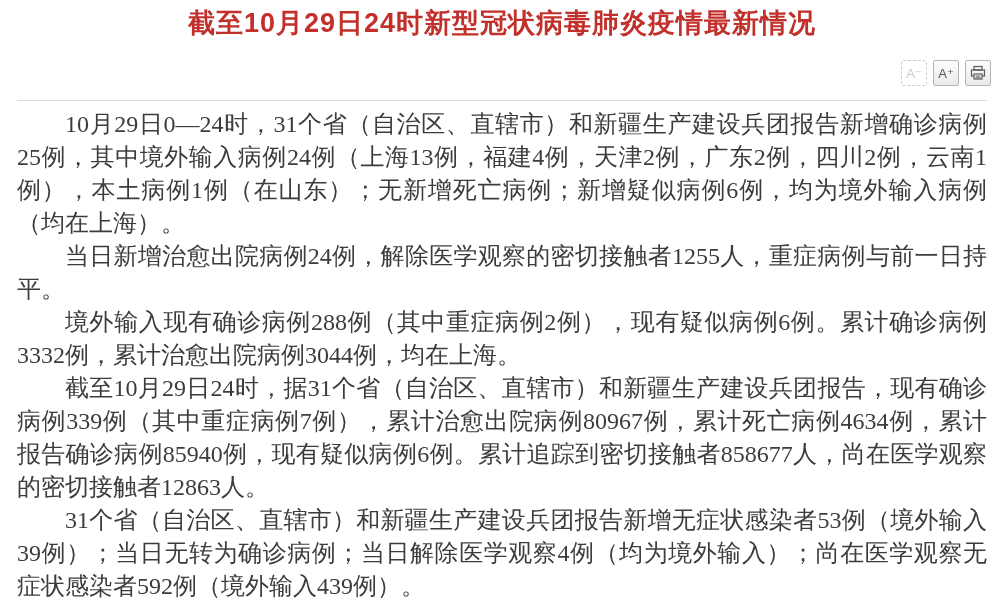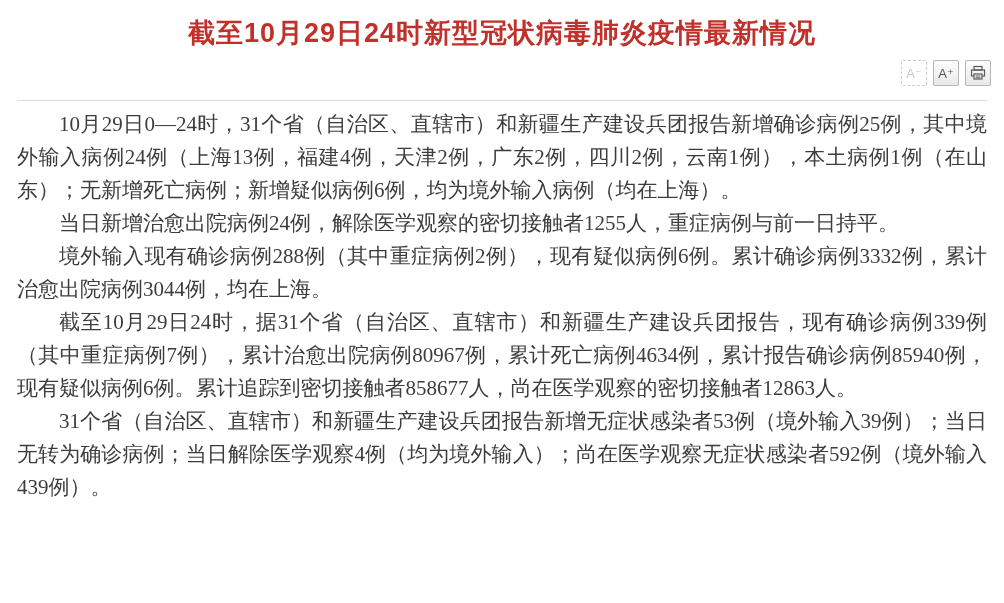--- a/index.html
+++ b/index.html
@@ -6,21 +6,21 @@
   html, body { background: #ffffff; }
   body {
     width: 1004px; height: 603px; overflow: hidden;
     font-family: "Liberation Sans", "DejaVu Sans", sans-serif;
   }
   .page { position: relative; width: 1004px; height: 603px; background: #fff; }
 
   
   .header { position: relative; height: 100px; }
   .title {
-    padding-top: 15px;
+    padding-top: 5px;
     text-align: center;
     font-size: 27px;
     font-weight: 700;
     letter-spacing: 1px;
     color: #c1302a;
     font-family: "Liberation Sans", "DejaVu Sans", sans-serif;
   }
   .meta {
     margin-top: 17px;
     text-align: center;
@@ -60,21 +60,21 @@
   .divider {
     margin: 0 17px;
     border-top: 1px solid #dcdcdc;
     height: 0;
   }
 
   
   .content {
     margin: 7px 17px 0 17px;
     color: #3c3c3c;
-    font-size: 21px;
+    font-size: 24px;
     line-height: 33px;
     text-align: justify;
     font-family: "Liberation Serif", "DejaVu Serif", serif;
   }
   .content p { text-indent: 2em; }
 </style>
 </head>
 <body>
 
 <div class="page">

